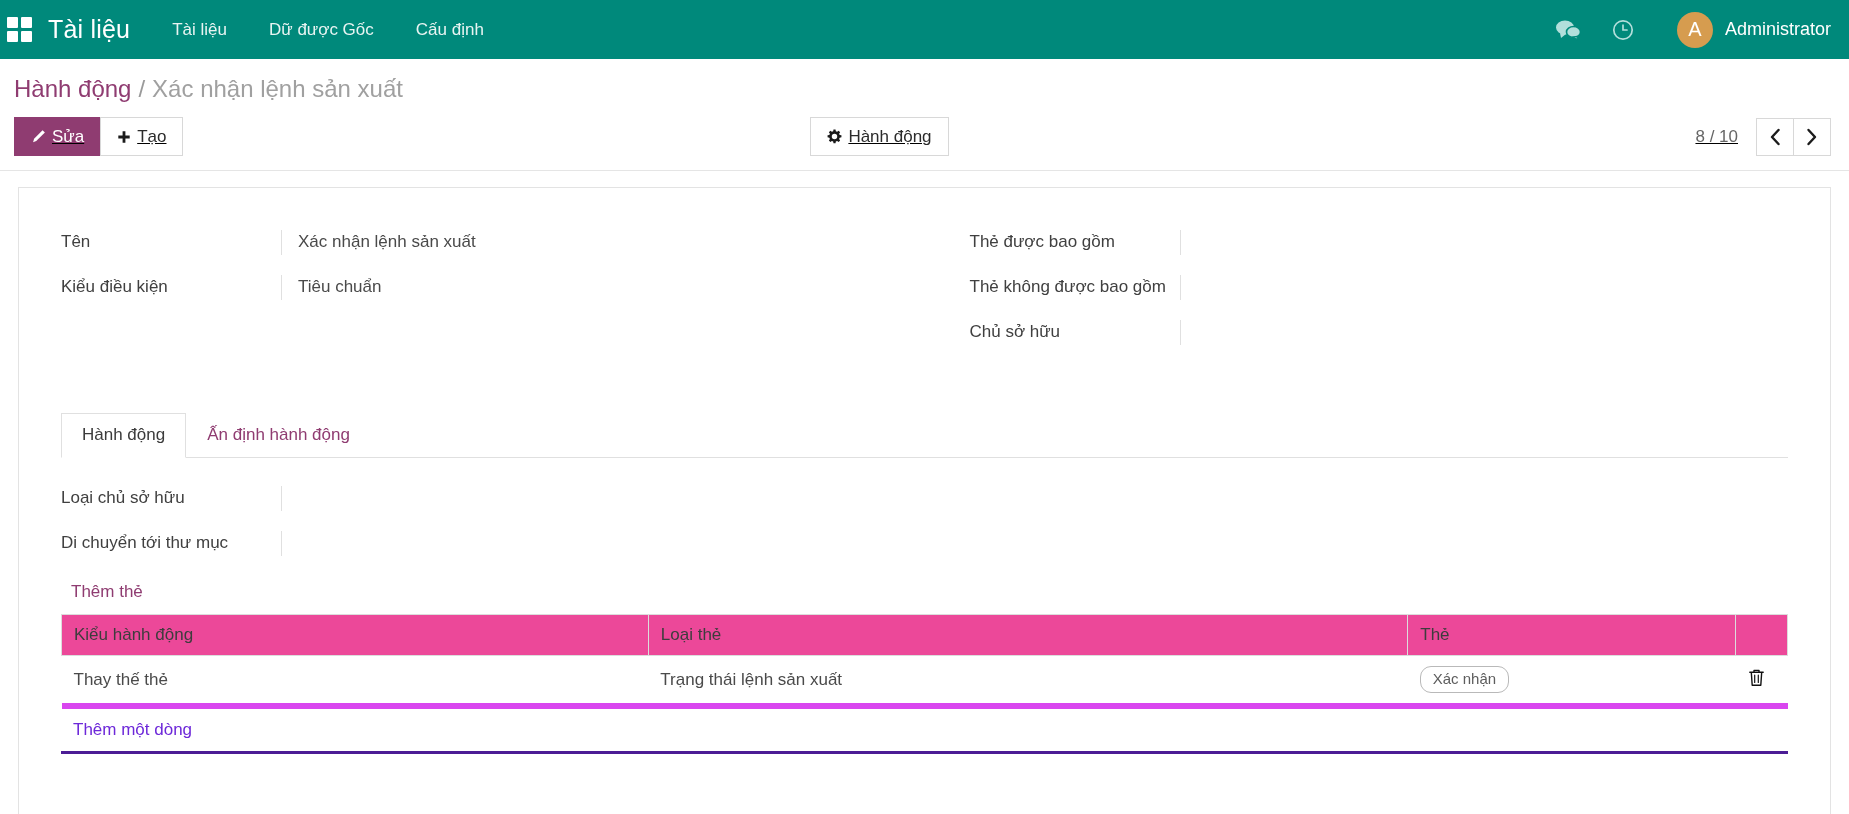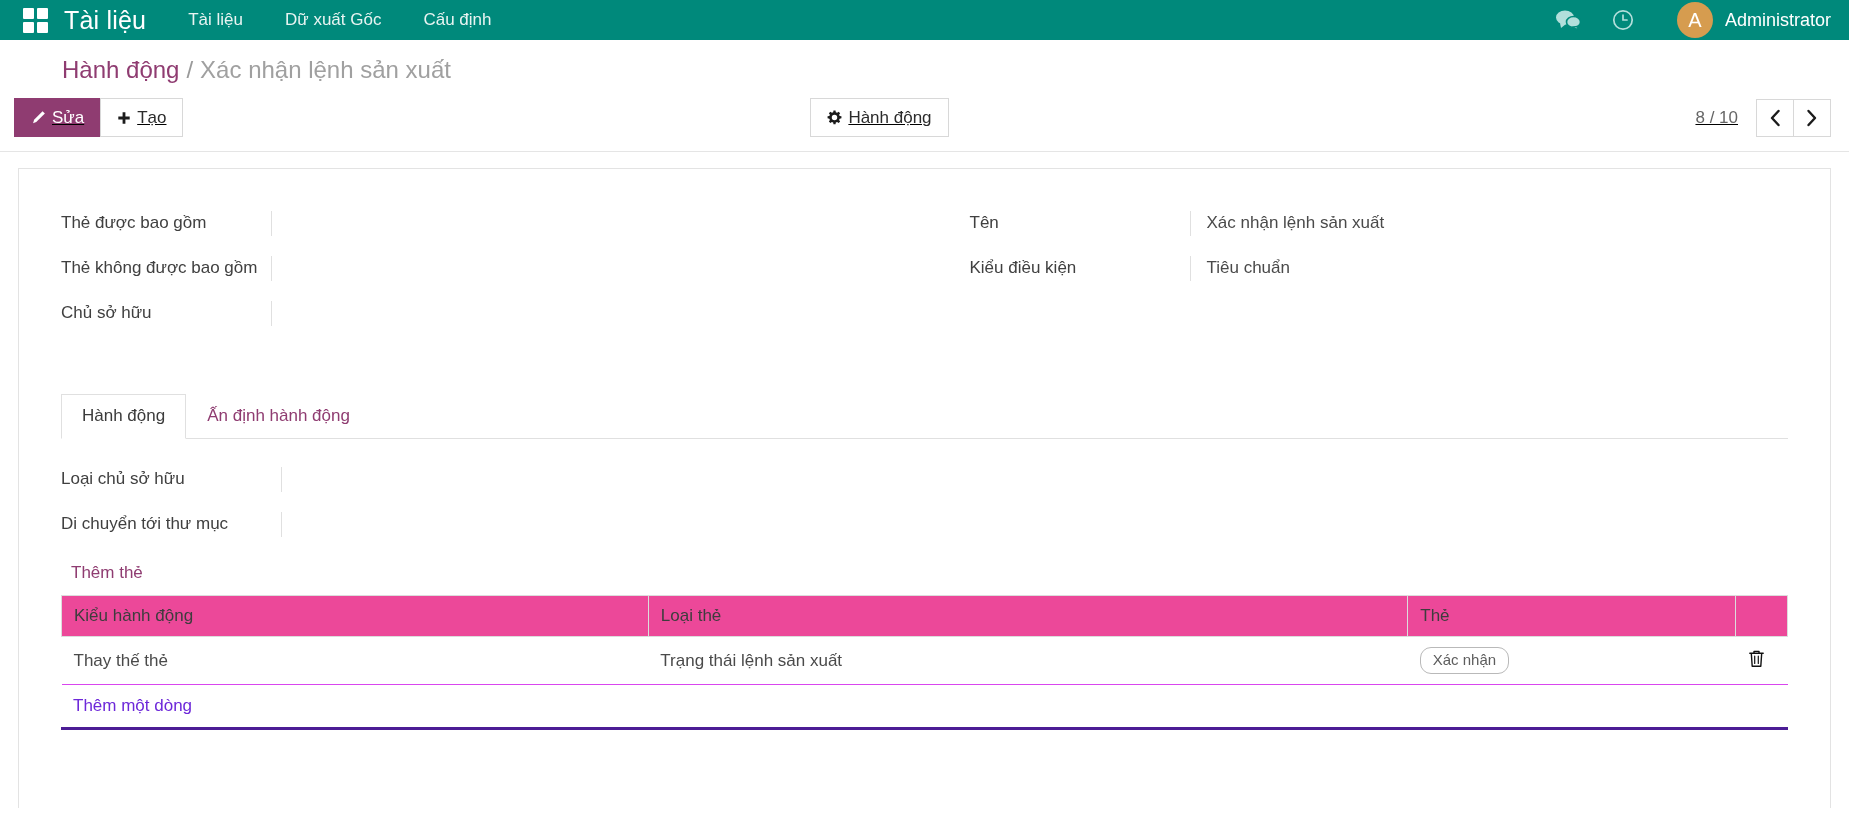--- a/index.html
+++ b/index.html
@@ -6,25 +6,25 @@
   html, body {
     margin: 0; padding: 0;
     width: 1849px; height: 814px;
     background: #ffffff;
     font-family: "Liberation Sans", sans-serif;
     -webkit-font-smoothing: antialiased;
   }
 
   
   .navbar {
-    height: 40px;
+    height: 59px;
     background: #00897B;
     display: flex;
     align-items: center;
-    padding: 0 18px 0 23px;
+    padding: 0 18px 0 7px;
     color: #ffffff;
   }
   .apps-icon {
     display: grid;
     grid-template-columns: 11px 11px;
     grid-template-rows: 11px 11px;
     gap: 3px;
     margin-right: 16px;
     cursor: pointer;
   }
@@ -73,21 +73,20 @@
   
   .control-panel {
     background: #ffffff;
     border-bottom: 1px solid #e5e5e5;
     padding: 16px 18px 14px 14px;
   }
   .breadcrumb {
     font-size: 24px;
     margin-bottom: 14px;
     white-space: nowrap;
-    margin-left: 48px;
   }
   .bc-link { color: #8f3c71; cursor: pointer; }
   .bc-sep { color: #9a9a9a; margin: 0 7px; }
   .bc-current { color: #a0a0a0; }
 
   .cp-row { display: flex; align-items: center; text-decoration: underline; }
   .btn {
     font-size: 17px;
     border: 1px solid #d8d8d8;
     background: #ffffff;
@@ -197,21 +196,21 @@
     border-bottom: 1px solid #dcdcdc;
     border-right: 1px solid #dcdcdc;
     font-size: 17px;
     font-weight: normal;
     color: #3d3d3d;
     text-align: left;
     padding: 10px 10px 10px 12px;
   }
   table.o-list thead th:first-child { border-left: 1px solid #dcdcdc; }
   table.o-list tbody td {
-    border-bottom: 1px solid #d946ef;
+    border-bottom: 6px solid #d946ef;
     font-size: 17px;
     color: #4a4a4a;
     padding: 10px 10px 10px 12px;
     vertical-align: middle;
     margin-top: 43px;
   }
   .col-handle { width: 38px; }
   .tag-pill {
     display: inline-block;
     border: 1px solid #b9b9b9;
@@ -237,21 +236,21 @@
 <div class="navbar">
   <div class="apps-icon">
     <i></i>
       <i></i>
       <i></i>
       <i></i>
   </div>
   <div class="brand">Tài liệu</div>
 
   <div class="menu-item">Tài liệu</div>
-  <div class="menu-item">Dữ xuất Gốc</div>
+  <div class="menu-item">Dữ được Gốc</div>
   <div class="menu-item">Cấu định</div>
 
   <div class="nav-spacer"></div>
 
   <div class="nav-icon">
     <svg width="26" height="22" viewBox="0 0 26 22" fill="none">
       <ellipse cx="10" cy="8.5" rx="9" ry="7" fill="#b2dfdb"></ellipse>
       <path d="M5 14 L6 19 L11 15 Z" fill="#b2dfdb"></path>
       <ellipse cx="18.5" cy="13" rx="7" ry="5.5" fill="#b2dfdb" stroke="#00897B" stroke-width="1.6"></ellipse>
       <path d="M22 17.5 L22.5 21 L18.5 18 Z" fill="#b2dfdb" stroke="#00897B" stroke-width="1.2"></path>
@@ -316,43 +315,43 @@
       </div>
     </div>
   </div>
 </div>
 
 <div class="sheet-bg">
 <div class="sheet">
 
   <div class="form-grid">
 
+    <div class="fgroup left">
+      <div class="frow">
+        <div class="flabel">Tên</div>
+        <div class="fvalue">Xác nhận lệnh sản xuất</div>
+      </div>
+      <div class="frow">
+        <div class="flabel">Kiểu điều kiện</div>
+        <div class="fvalue">Tiêu chuẩn</div>
+      </div>
+    </div>
+
     <div class="fgroup right">
       <div class="frow">
         <div class="flabel">Thẻ được bao gồm</div>
         <div class="fvalue"></div>
       </div>
       <div class="frow">
         <div class="flabel">Thẻ không được bao gồm</div>
         <div class="fvalue"></div>
       </div>
       <div class="frow">
         <div class="flabel">Chủ sở hữu</div>
         <div class="fvalue"></div>
-      </div>
-    </div>
-
-    <div class="fgroup left">
-      <div class="frow">
-        <div class="flabel">Tên</div>
-        <div class="fvalue">Xác nhận lệnh sản xuất</div>
-      </div>
-      <div class="frow">
-        <div class="flabel">Kiểu điều kiện</div>
-        <div class="fvalue">Tiêu chuẩn</div>
       </div>
     </div>
 
   </div>
 
   <div class="notebook">
     <div class="tabs">
       <div class="tab active">Hành động</div>
       <div class="tab">Ấn định hành động</div>
     </div>

